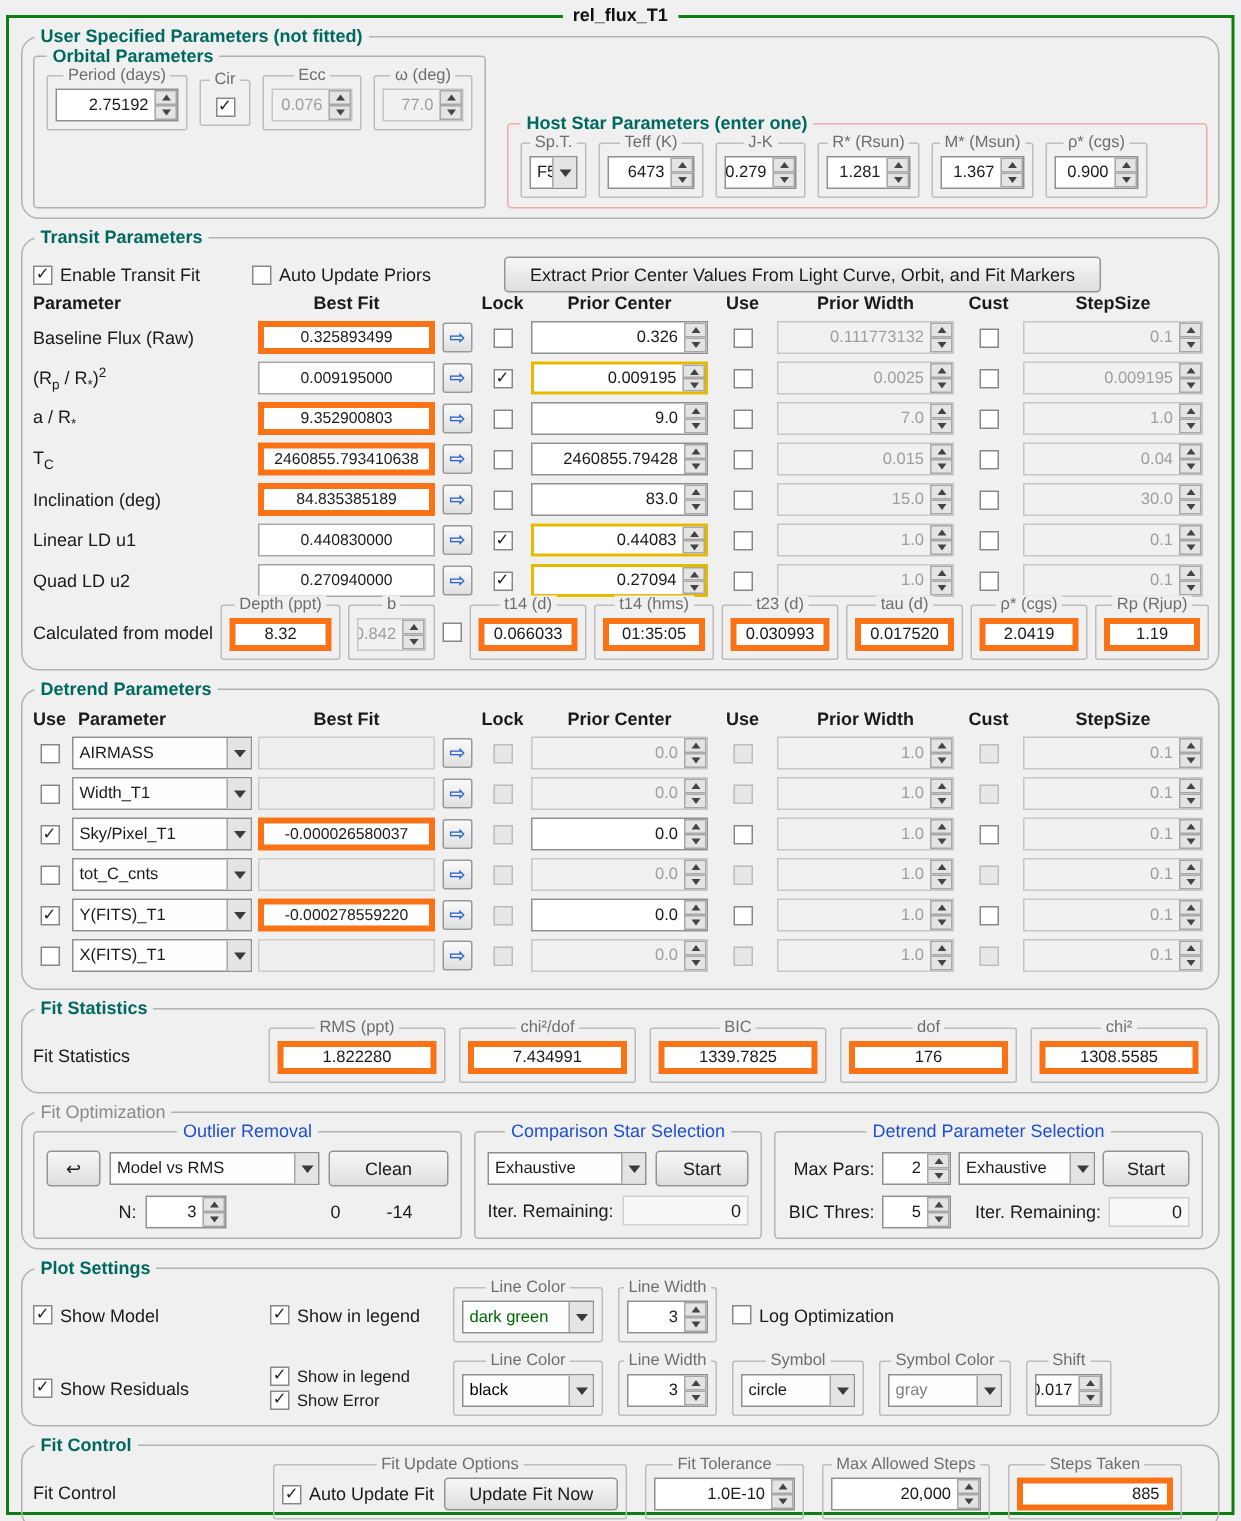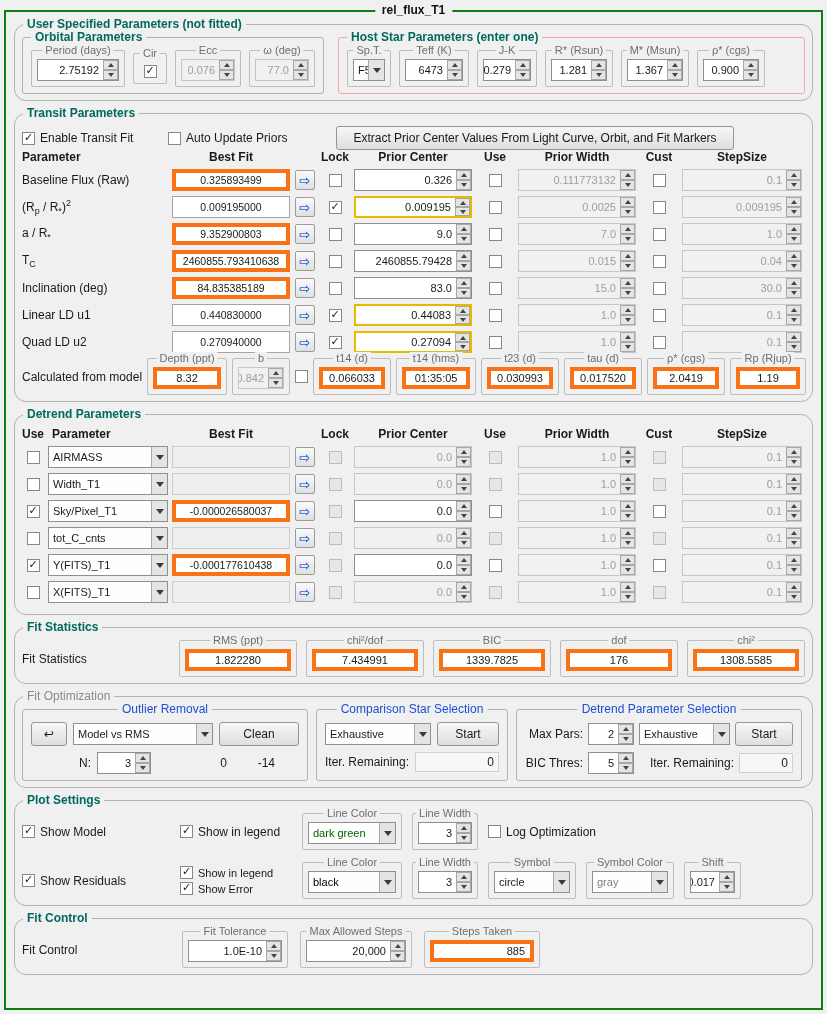--- a/index.html
+++ b/index.html
@@ -4,21 +4,21 @@
 <style>
 * { box-sizing:border-box; margin:0; padding:0; }
 html,body { width:827px; height:1014px; }
 body { background:#f0f0f0; font-family:"Liberation Sans",sans-serif; font-size:12px; color:#1a1a1a; position:relative; overflow:hidden; }
 .win { position:absolute; left:4px; right:4px; top:10px; bottom:4px; border:2px solid #0e7e12; }
 .win-title { position:absolute; top:-9px; left:50%; transform:translateX(-50%); background:#f0f0f0; padding:0 7px; font-weight:bold; font-size:12px; color:#111; white-space:nowrap; }
 .sec { position:relative; margin:12px 8px 0; border:1px solid #b2b2b2; border-radius:12px; padding:12px 7px 6px; }
 .sec-title { position:absolute; top:-8px; left:8px; background:#f0f0f0; padding:0 4px; font-weight:bold; color:#00695f; font-size:12px; white-space:nowrap; }
 .sec-title.gray { color:#8a8a8a; font-weight:normal; }
 .grp { position:relative; border:1px solid #b2b2b2; border-radius:3px; padding:12px 8px 6px; }
-.grp.pink { border-color:#f0a8a8; }
+.grp.pink { border-color:#f0a8a8;margin-top:45px; }
 .grp-title { position:absolute; top:-8px; left:8px; background:#f0f0f0; padding:0 4px; font-weight:bold; color:#00695f; font-size:12px; white-space:nowrap; }
 .grp-title.gray { color:#1d4ed8; font-weight:normal; }
 .grp-title.center { left:50%; transform:translateX(-50%); }
 .mini { position:relative; border:1px solid #bdbdbd; border-radius:2px; padding:8px 5px 5px; flex:none; }
 .mini-title { position:absolute; top:-7px; left:50%; transform:translateX(-50%); background:#f0f0f0; padding:0 3px; color:#6e6e6e; font-size:11px; white-space:nowrap; }
 .row { display:flex; align-items:center; }
 .col { display:flex; flex-direction:column; }
 .cbl { display:flex; align-items:center; gap:5px; cursor:default; }
 .spinner { display:flex; align-items:stretch; height:22px; border:1px solid #8f8f8f; background:#fff; width:100%; flex:none; }
 .spinner .val { flex:1; display:flex; align-items:center; justify-content:flex-end; padding:0 4px; font-size:11px; overflow:hidden; white-space:nowrap; }
@@ -619,21 +619,21 @@
         </span>
     </div>
     <div class="d-grid">
       <span class="cb c checked"></span>
       <span class="dd">
           <span class="dv">Y(FITS)_T1</span>
           <span class="chevbox">
             <span class="chev"></span>
           </span>
         </span>
-      <span class="readout bf green">-0.000177610438</span>
+      <span class="readout bf green">-0.000278559220</span>
       <span class="arrow-btn c">
           <span class="g">⇨</span>
         </span>
       <span class="cb disabled c"></span>
       <span class="spinner">
           <span class="val">0.0</span>
           <span class="btns">
             <span class="sb up"></span>
             <span class="sb dn"></span>
           </span>
@@ -899,20 +899,30 @@
             </span>
           </span>
       </div>
     </div>
   </div>
 
   <div class="sec">
     <span class="sec-title">Fit Control</span>
     <div class="row" style="gap:12px;">
       <span class="lbl" style="width:148px">Fit Control</span>
+      <div class="mini" style="width:236px">
+        <span class="mini-title">Fit Update Options</span>
+        <div class="row" style="gap:7px;">
+          <label class="cbl">
+            <span class="cb checked"></span>
+            <span class="lbl">Auto Update Fit</span>
+          </label>
+          <span class="btn" style="flex:1; height:22px;">Update Fit Now</span>
+        </div>
+      </div>
       <div class="mini" style="width:106px">
         <span class="mini-title">Fit Tolerance</span>
         <span class="spinner">
             <span class="val">1.0E-10</span>
             <span class="btns">
               <span class="sb up"></span>
               <span class="sb dn"></span>
             </span>
           </span>
       </div>

